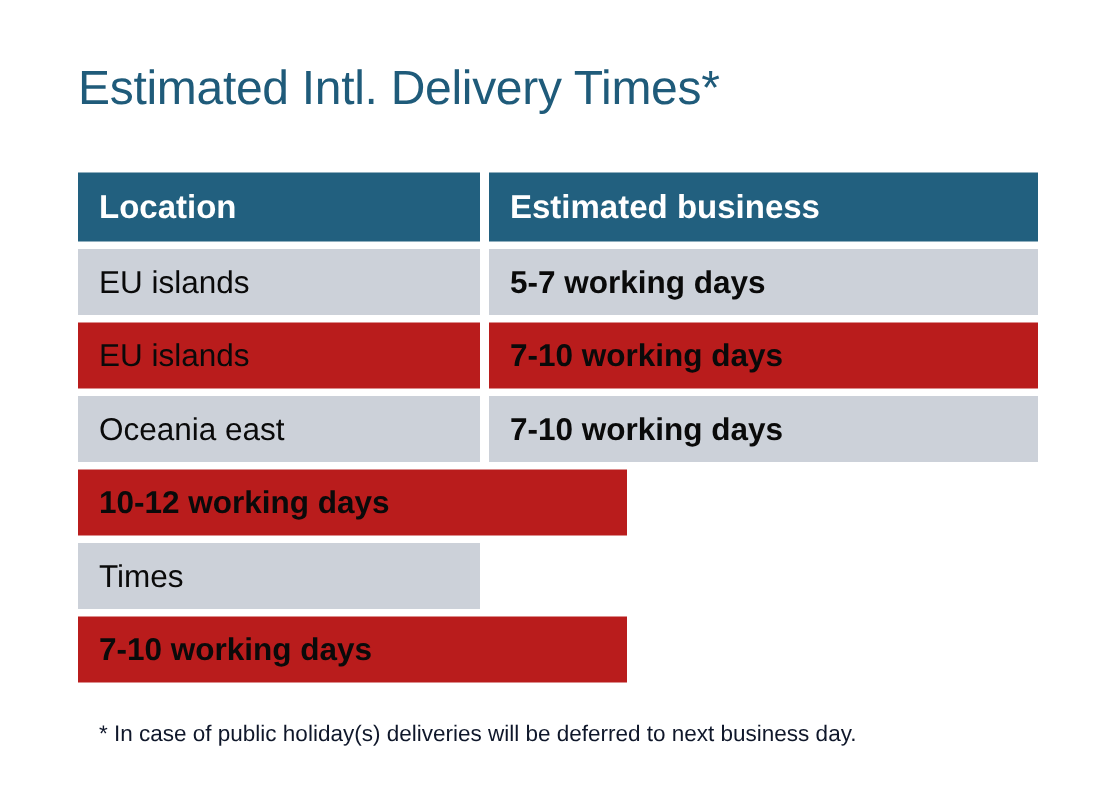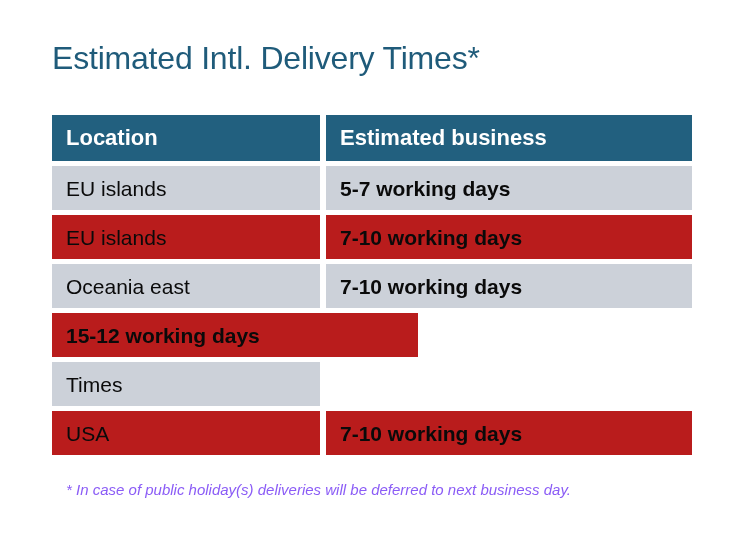--- a/index.html
+++ b/index.html
@@ -80,24 +80,23 @@
     background: #ccd1d9;
   }
   .row-light .cell {
     background: #b91c1c;
   }
   .footnote {
     position: absolute;
     left: 66px;
     top: 480px;
     font-size: 15px;
-    color: #8b5cf6;
+    color: #0f172a;
     line-height: 20px;
     white-space: nowrap;
-    font-style: italic;
   }
 </style>
 </head>
 <body>
 
 <div class="page">
 
   <div class="title">Estimated Intl. Delivery Times*</div>
 
   <div class="table">
@@ -116,29 +115,28 @@
       <div class="cell col-a">EU islands</div>
       <div class="cell col-b">7-10 working days</div>
     </div>
 
     <div class="row row-dark">
       <div class="cell col-a">Oceania east</div>
       <div class="cell col-b">7-10 working days</div>
     </div>
 
     <div class="row row-light">
-      <div class="cell col-b">15-12 working days</div>
+      <div class="cell col-b">10-12 working days</div>
     </div>
 
     <div class="row row-dark">
       <div class="cell col-a">Times</div>
     </div>
 
     <div class="row row-light">
-      <div class="cell col-a">USA</div>
       <div class="cell col-b">7-10 working days</div>
     </div>
 
   </div>
 
   <div class="footnote">* In case of public holiday(s) deliveries will be deferred to next business day.</div>
 
 </div>
 
 </body></html>

